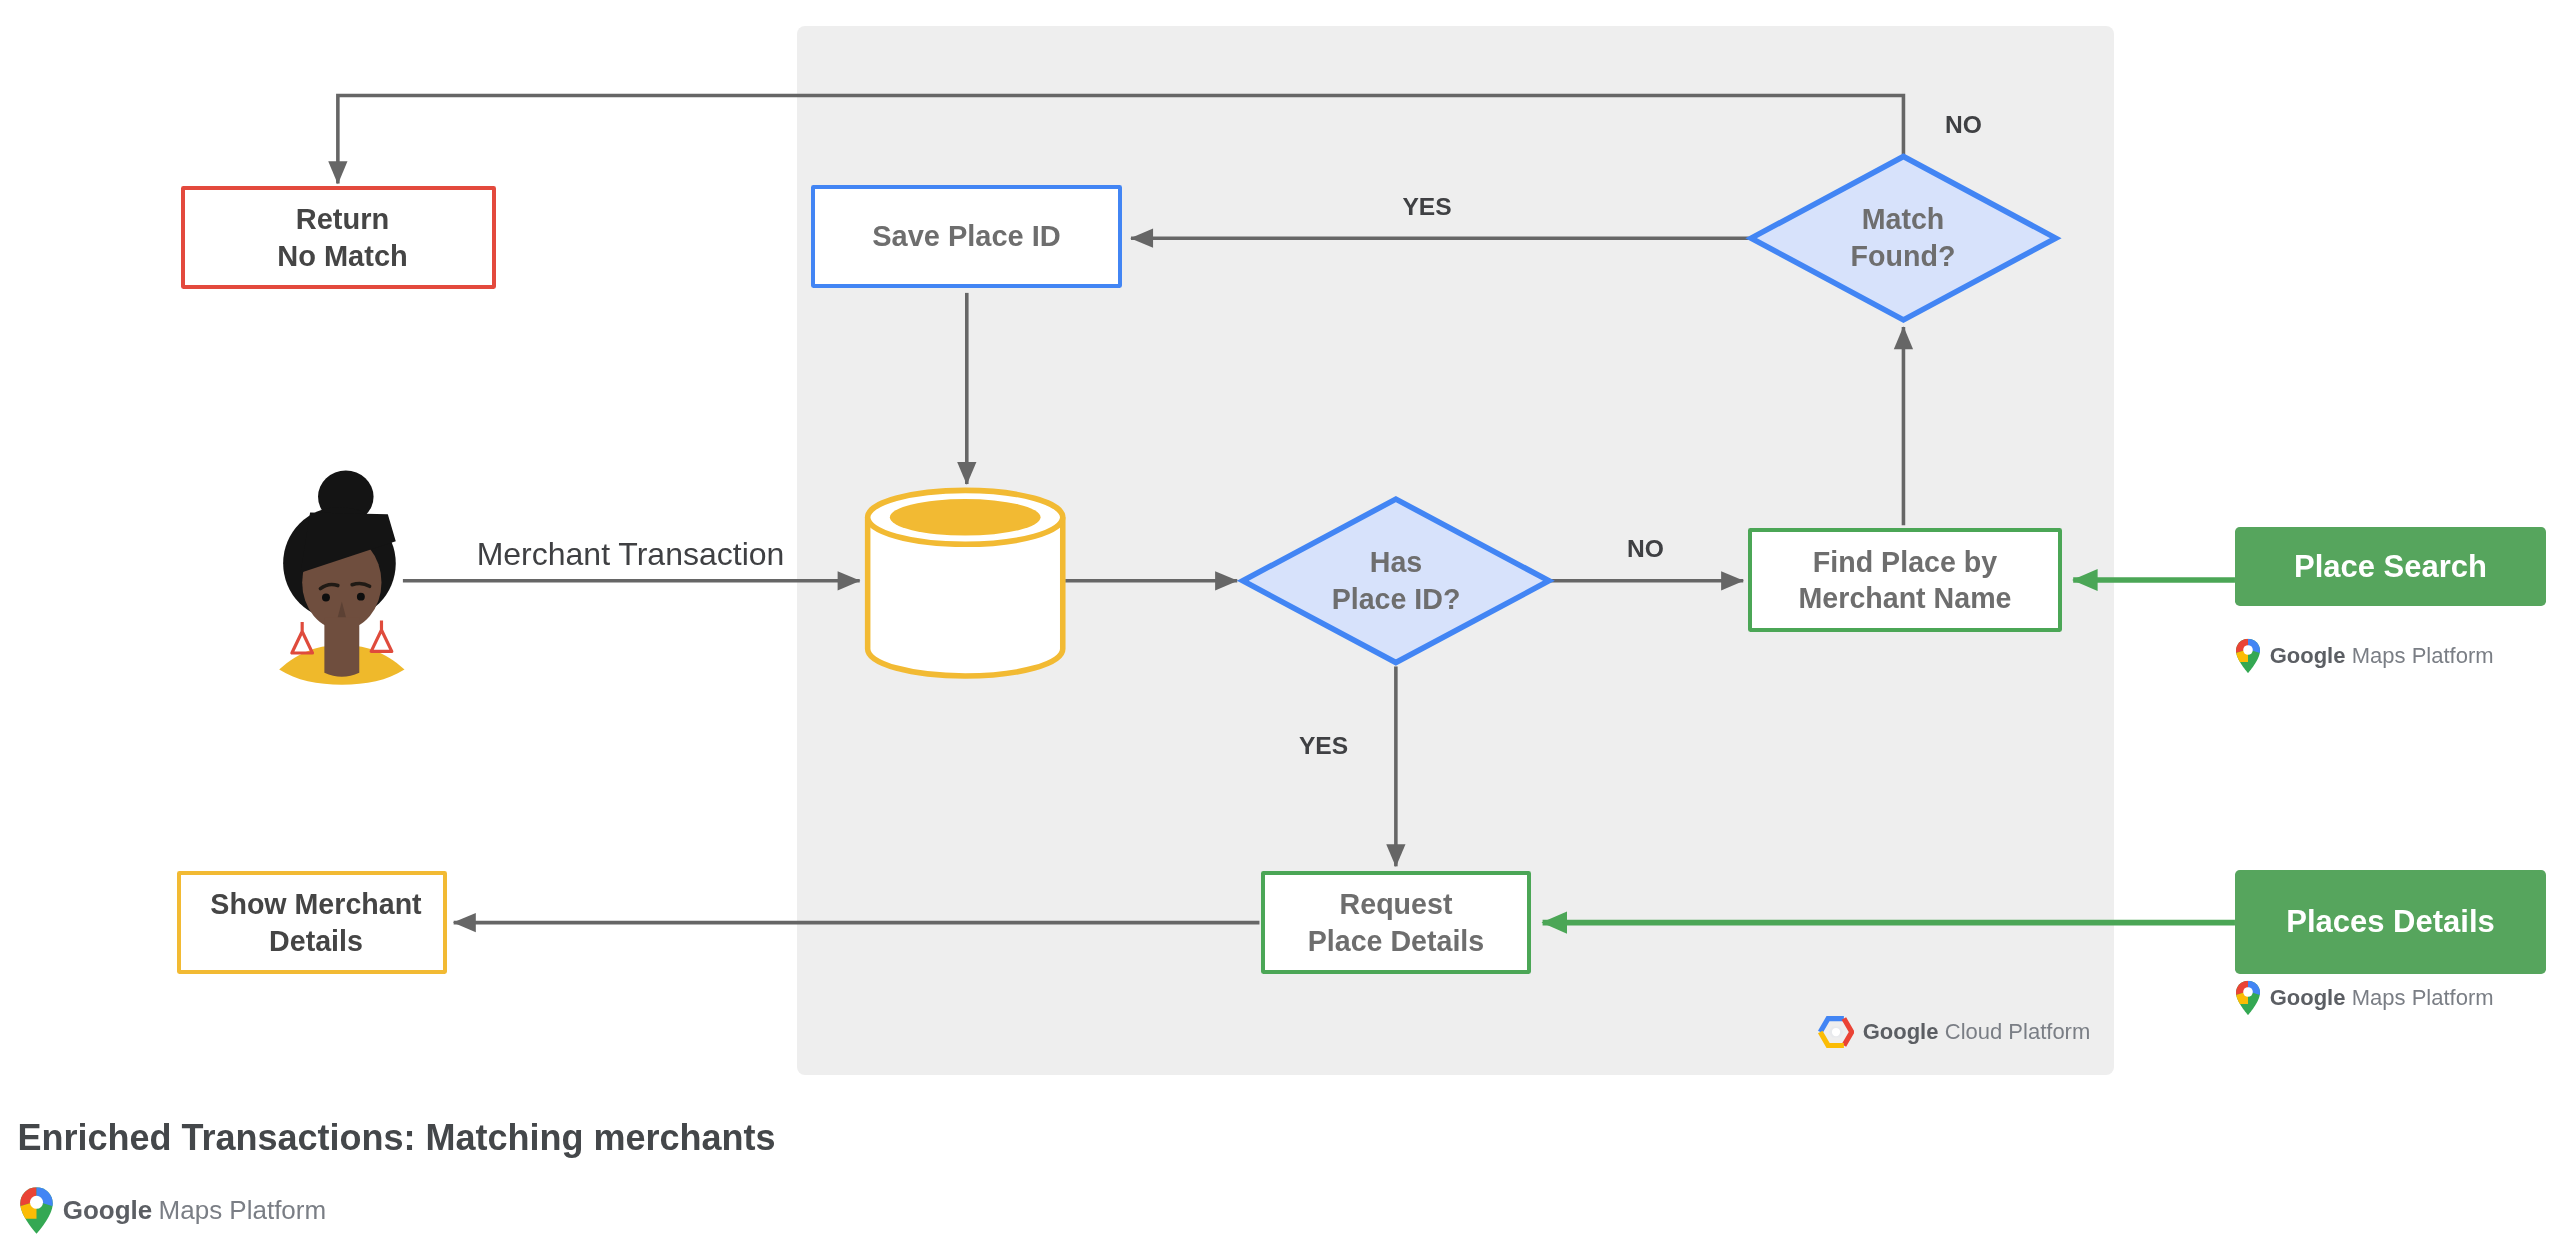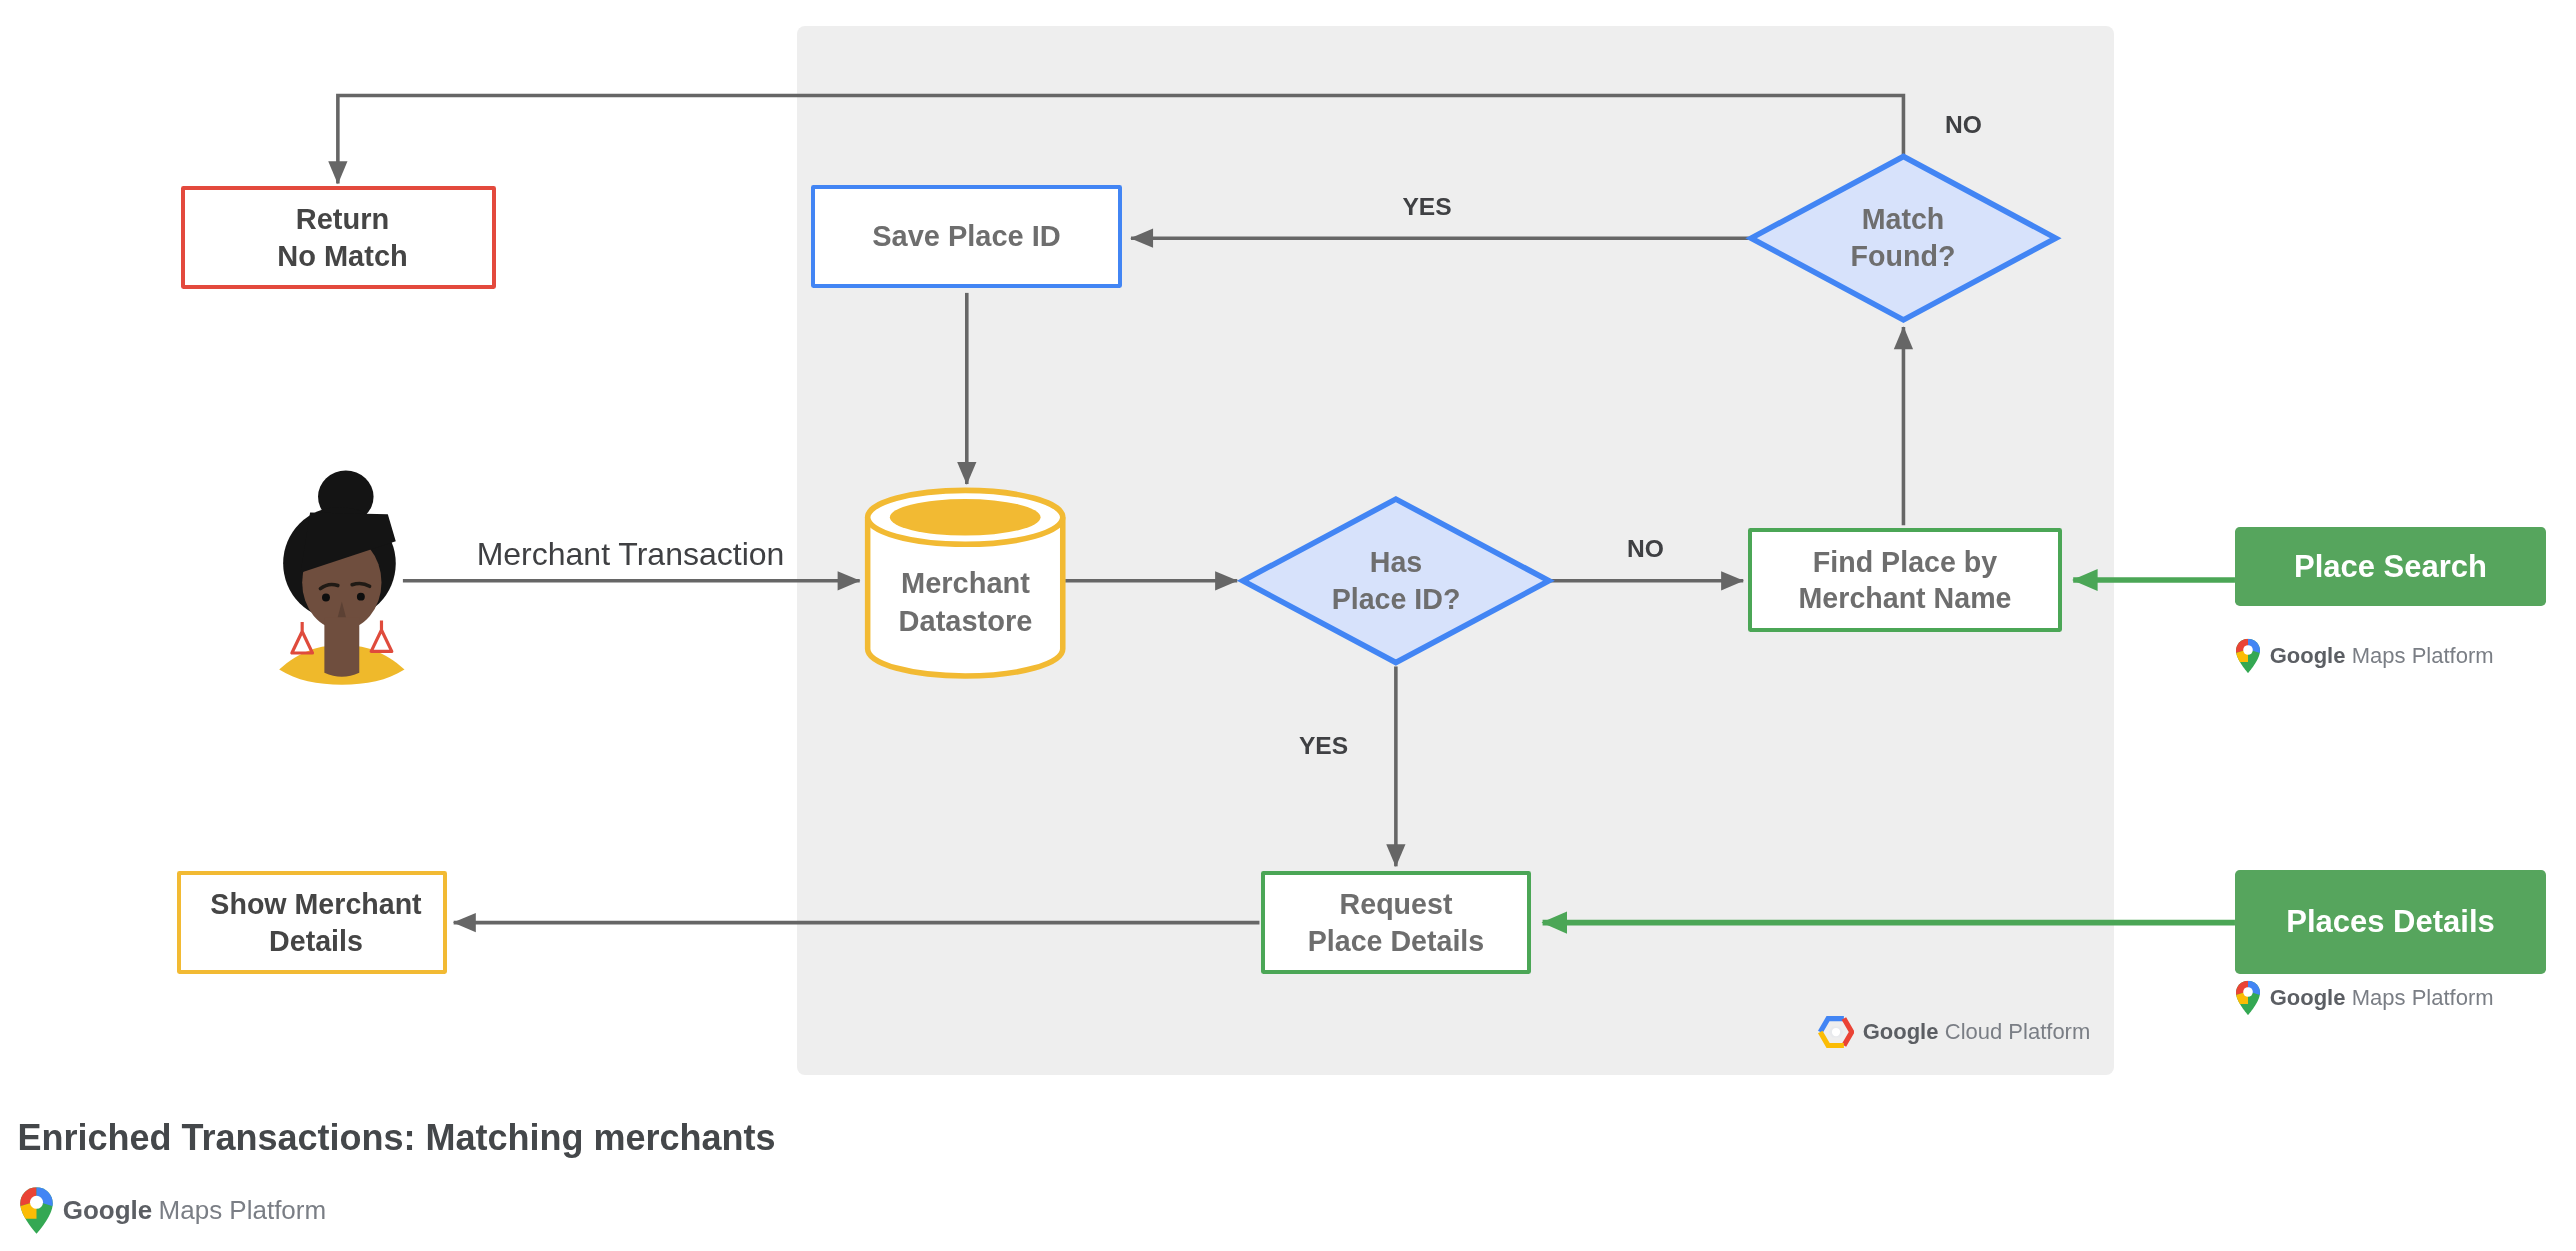--- a/index.html
+++ b/index.html
@@ -111,22 +111,20 @@
   <div class="apibox" style="left:2235px;top:527px;width:311px;height:79px;">Place Search</div>
 
   <div class="apibox" style="left:2235px;top:870px;width:311px;height:104px;">Places Details</div>
 
   <div class="dtext" style="left:1293px;top:533px;width:206px;height:95px;">Has
 Place ID?</div>
 
   <div class="dtext" style="left:1800px;top:190px;width:206px;height:95px;">Match
 Found?</div>
 
-  <div class="dtext" style="left:868px;top:555px;width:195px;height:95px;font-size:29px;">Merchant
-Datastore</div>
 
   <div class="elabel" style="left:1945px;top:111px;">NO</div>
 
   <div class="elabel" style="left:1386px;top:193px;width:82px;">YES</div>
 
   <div class="elabel" style="left:1617px;top:535px;width:57px;">NO</div>
 
   <div class="elabel" style="left:1290px;top:732px;width:67px;">YES</div>
 
   <div class="flowlabel" style="left:467px;top:536px;width:327px;">Merchant Transaction</div>

